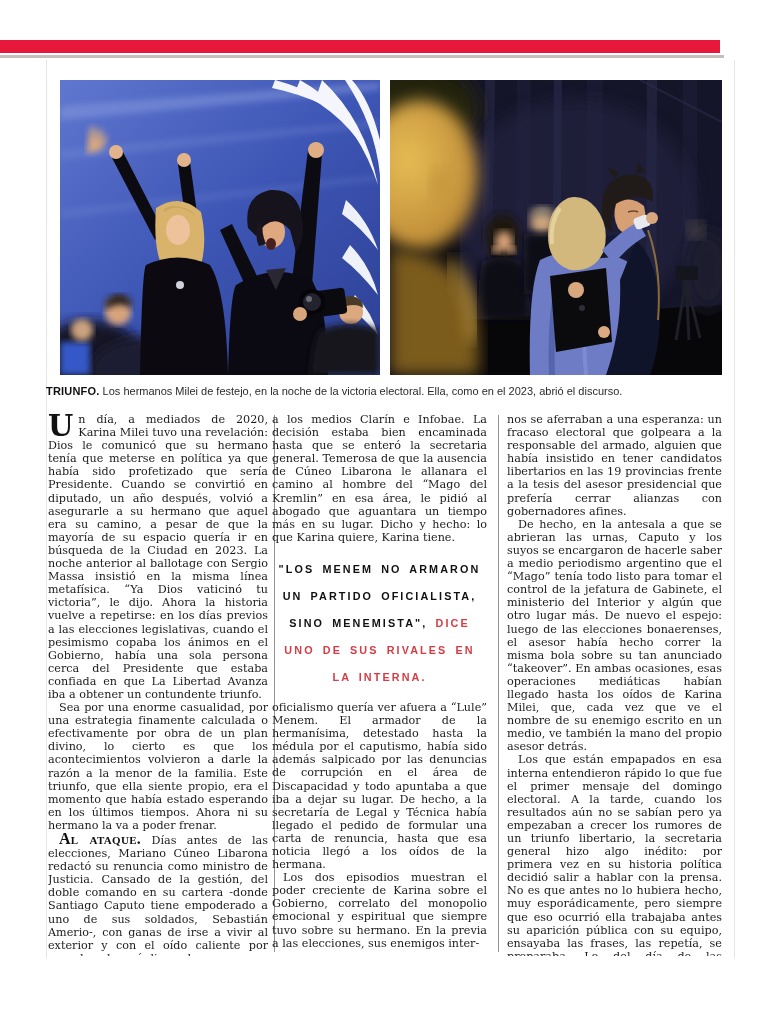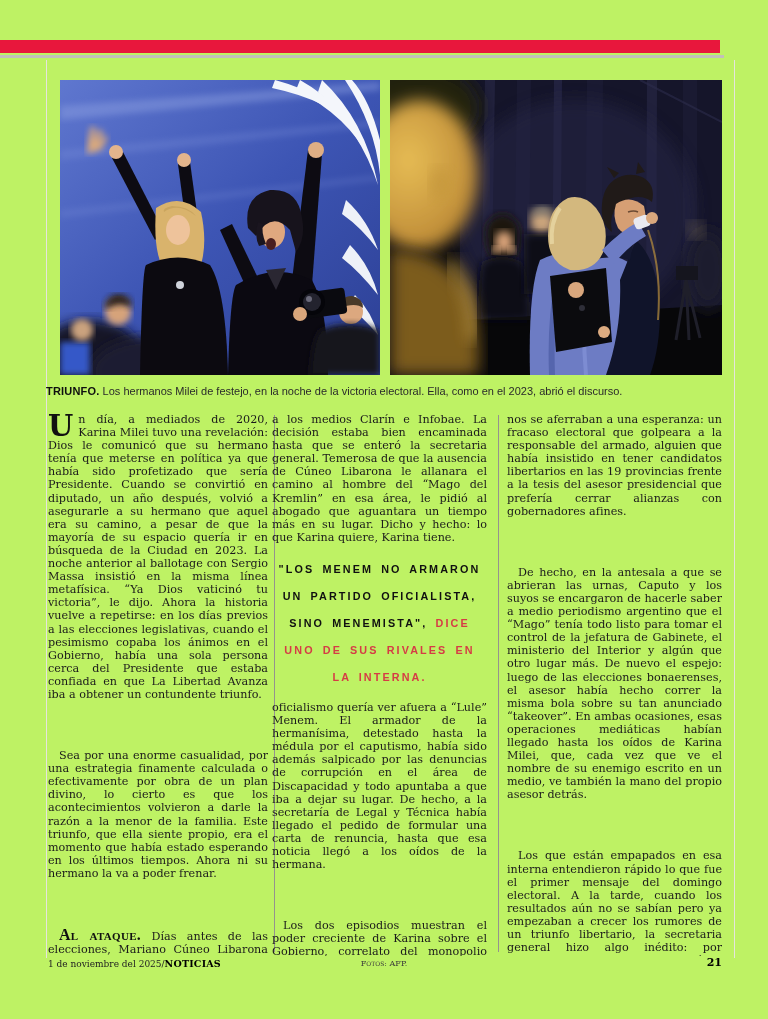--- a/index.html
+++ b/index.html
@@ -1,16 +1,16 @@
 <!DOCTYPE html>
 <html lang="es"><head>
 <meta charset="utf-8">
 <style>
   html,body{margin:0;padding:0;background:#e9e7e2;}
-  .page{position:relative;width:768px;height:1019px;background:#bef264;margin:0 auto;overflow:hidden;
+  .page{position:relative;width:768px;height:1019px;background:#ffffff;margin:0 auto;overflow:hidden;
         font-family:"DejaVu Serif", serif;color:#1b1b1b;}
   .redbar{position:absolute;left:0;top:40px;width:720px;height:13px;background:#e8173c;}
   .grayline{position:absolute;left:0;top:55px;width:724px;height:3px;background:#c2c0ba;}
   .edge{position:absolute;top:60px;width:1px;height:898px;background:#e6e4de;}
   .edge.l{left:46px}.edge.r{left:734px}
 
   .photo{position:absolute;top:80px;height:295px;overflow:hidden;background:#111;}
   .photo svg{display:block;width:100%;height:100%;}
   .photo.left{left:60px;width:320px;}
   .photo.right{left:390px;width:332px;}
@@ -18,21 +18,21 @@
   .caption{position:absolute;left:46px;top:384px;width:680px;
            font-family:"Liberation Sans", sans-serif;font-size:11px;line-height:14px;color:#2a2a2a;}
   .caption b{color:#0f0f0f;letter-spacing:.2px;}
 
   .col{position:absolute;top:413px;height:543px;overflow:hidden;
        font-size:11.2px;line-height:13.1px;text-align:justify;hyphens:auto;-webkit-hyphens:auto;}
   .col1{left:48px;width:220px;}
   .col2{left:272px;width:215px;}
   .col3{left:507px;width:215px;}
   .col p{margin:0;}
-  .col p.ind{text-indent:11px;margin-top:48px;}
+  .col p.ind{text-indent:11px;}
   .colrule{position:absolute;top:415px;width:1px;height:537px;background:#95938e;}
   .colrule.a{left:274px}.colrule.b{left:498px}
 
   .dropcap{float:left;font-weight:bold;font-size:29px;line-height:24px;margin:1px 5px 0 0;color:#111;}
   .runin{font-family:Liberation Serif, serif;font-weight:bold;font-variant:small-caps;
          font-size:16px;letter-spacing:.3px;color:#0f0f0f;}
 
   .pullquote{margin:12px 1px 10px 1px;text-align:center;
              font-family:"Liberation Sans", sans-serif;font-weight:bold;
              font-size:10.8px;line-height:27px;letter-spacing:2.1px;word-spacing:3px;
@@ -222,19 +222,14 @@
     <p>oficialismo quería ver afuera a “Lule” Menem. El armador de la hermanísima, detestado hasta la médula por el caputismo, había sido además salpicado por las denuncias de corrupción en el área de Discapacidad y todo apuntaba a que iba a dejar su lugar. De hecho, a la secretaría de Legal y Técnica había llegado el pedido de formular una carta de renuncia, hasta que esa noticia llegó a los oídos de la hermana.</p>
     <p class="ind">Los dos episodios muestran el poder creciente de Karina sobre el Gobierno, correlato del monopolio emocional y espiritual que siempre tuvo sobre su hermano. En la previa a las elecciones, sus enemigos inter-</p>
   </div>
 
   <div class="col col3">
     <p>nos se aferraban a una esperanza: un fracaso electoral que golpeara a la responsable del armado, alguien que había insistido en tener candidatos libertarios en las 19 provincias frente a la tesis del asesor presidencial que prefería cerrar alianzas con gobernadores afines.</p>
     <p class="ind">De hecho, en la antesala a que se abrieran las urnas, Caputo y los suyos se encargaron de hacerle saber a medio periodismo argentino que el “Mago” tenía todo listo para tomar el control de la jefatura de Gabinete, el ministerio del Interior y algún que otro lugar más. De nuevo el espejo: luego de las elecciones bonaerenses, el asesor había hecho correr la misma bola sobre su tan anunciado “takeover”. En ambas ocasiones, esas operaciones mediáticas habían llegado hasta los oídos de Karina Milei, que, cada vez que ve el nombre de su enemigo escrito en un medio, ve también la mano del propio asesor detrás.</p>
     <p class="ind">Los que están empapados en esa interna entendieron rápido lo que fue el primer mensaje del domingo electoral. A la tarde, cuando los resultados aún no se sabían pero ya empezaban a crecer los rumores de un triunfo libertario, la secretaria general hizo algo inédito: por primera vez en su historia política decidió salir a hablar con la prensa. No es que antes no lo hubiera hecho, muy esporádicamente, pero siempre que eso ocurrió ella trabajaba antes su aparición pública con su equipo, ensayaba las frases, las repetía, se preparaba. Lo del día de las elecciones fue ese instinto de “killer” que lleva en la sangre: en la</p>
   </div>
 
-  <div class="footer">
-    <div class="folio-date"><span>1 de noviembre del 2025/</span><b>NOTICIAS</b></div>
-    <div class="credit">Fotos: AFP.</div>
-    <div class="pageno">21</div>
-  </div>
 
 </div>
 
 </body></html>

